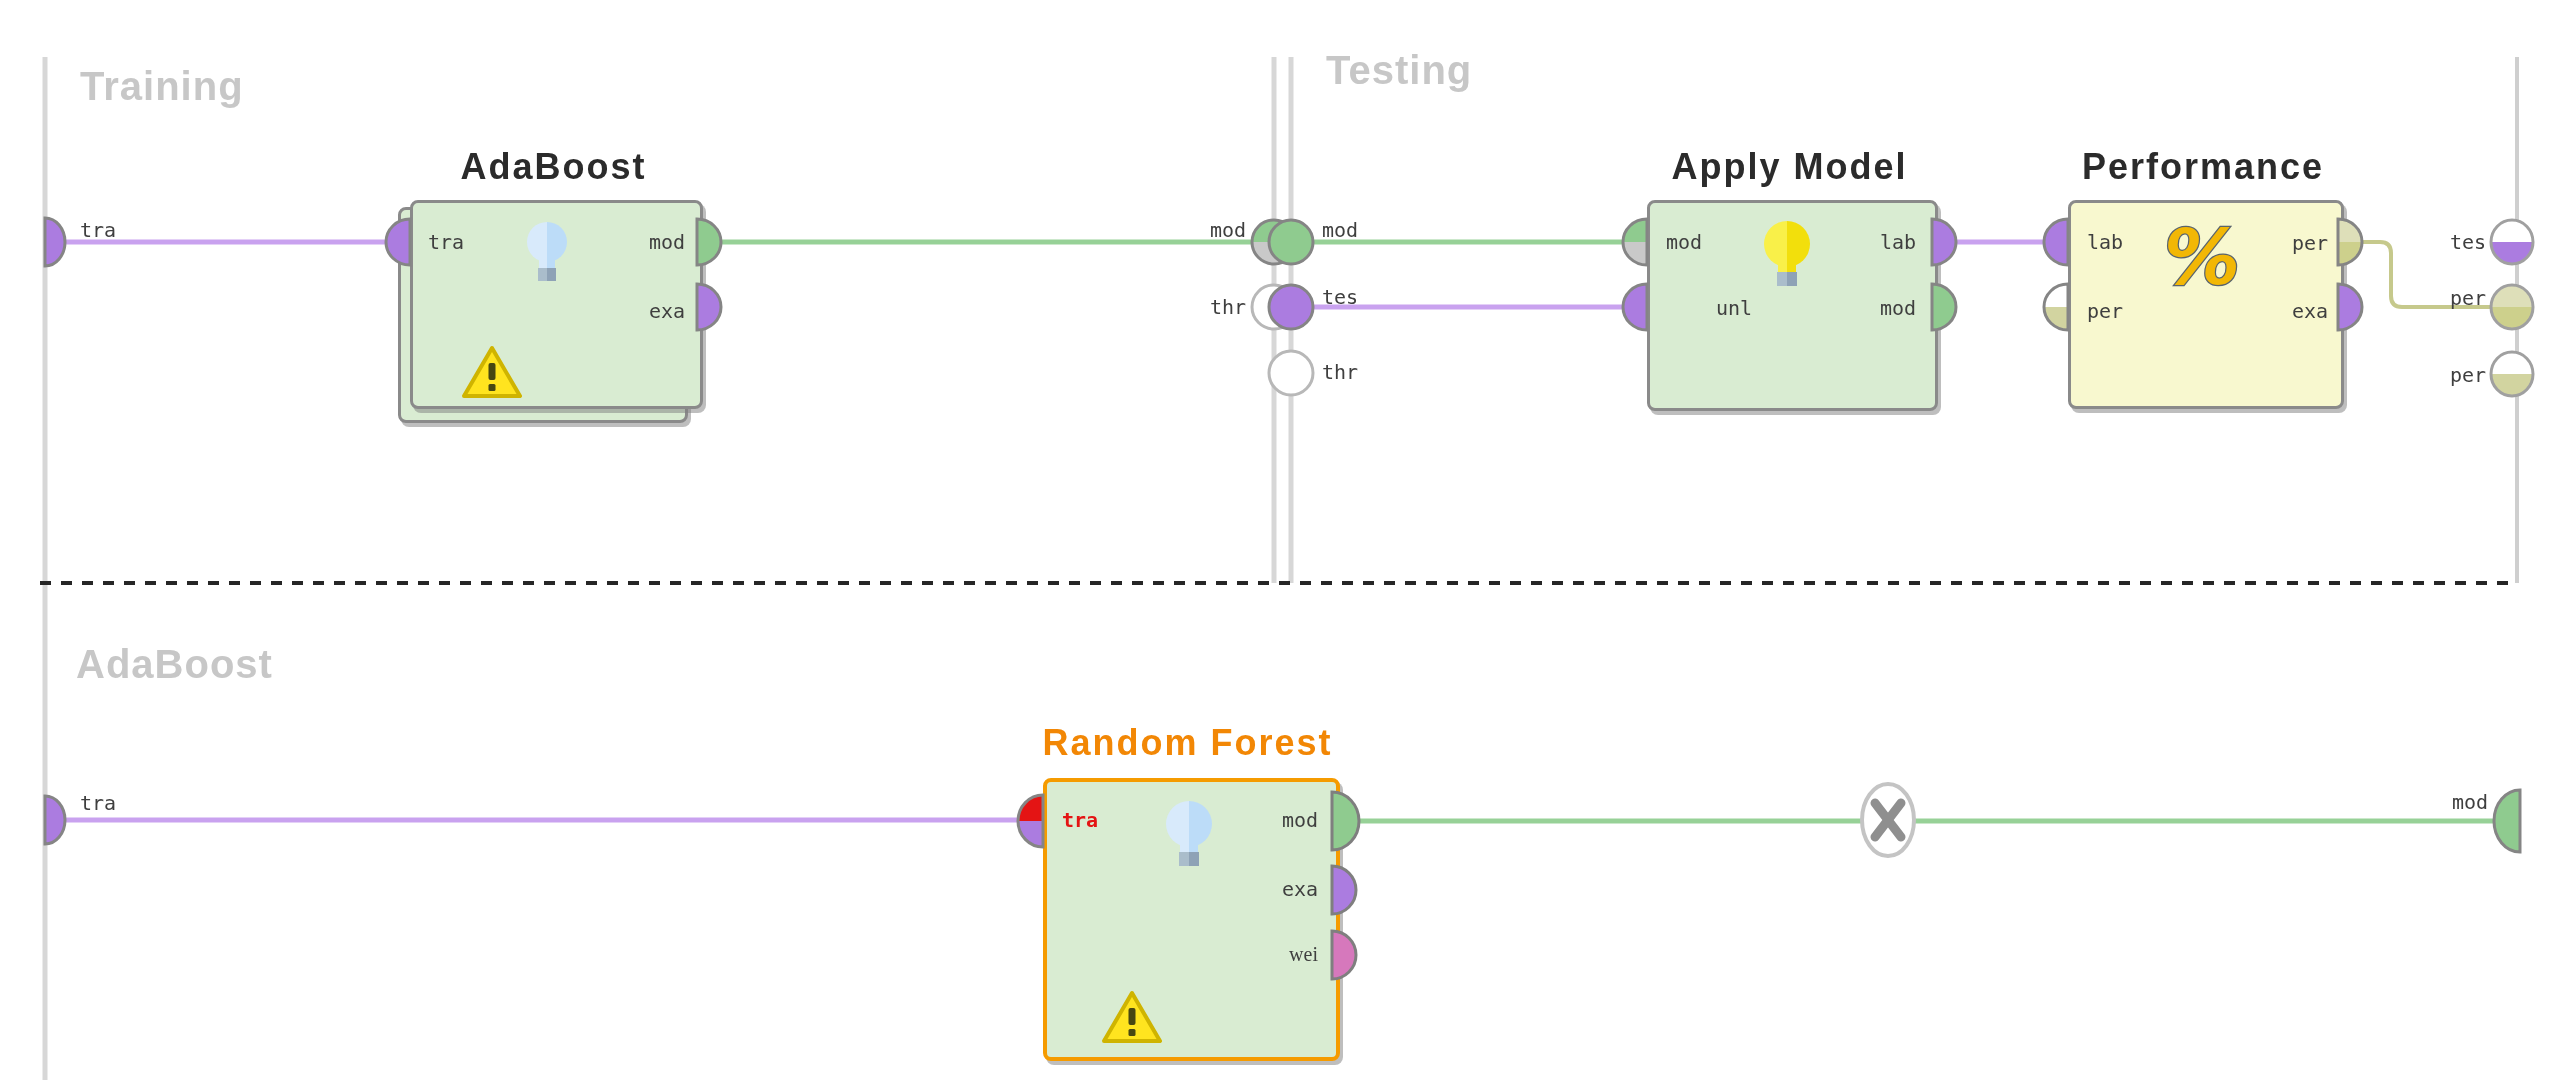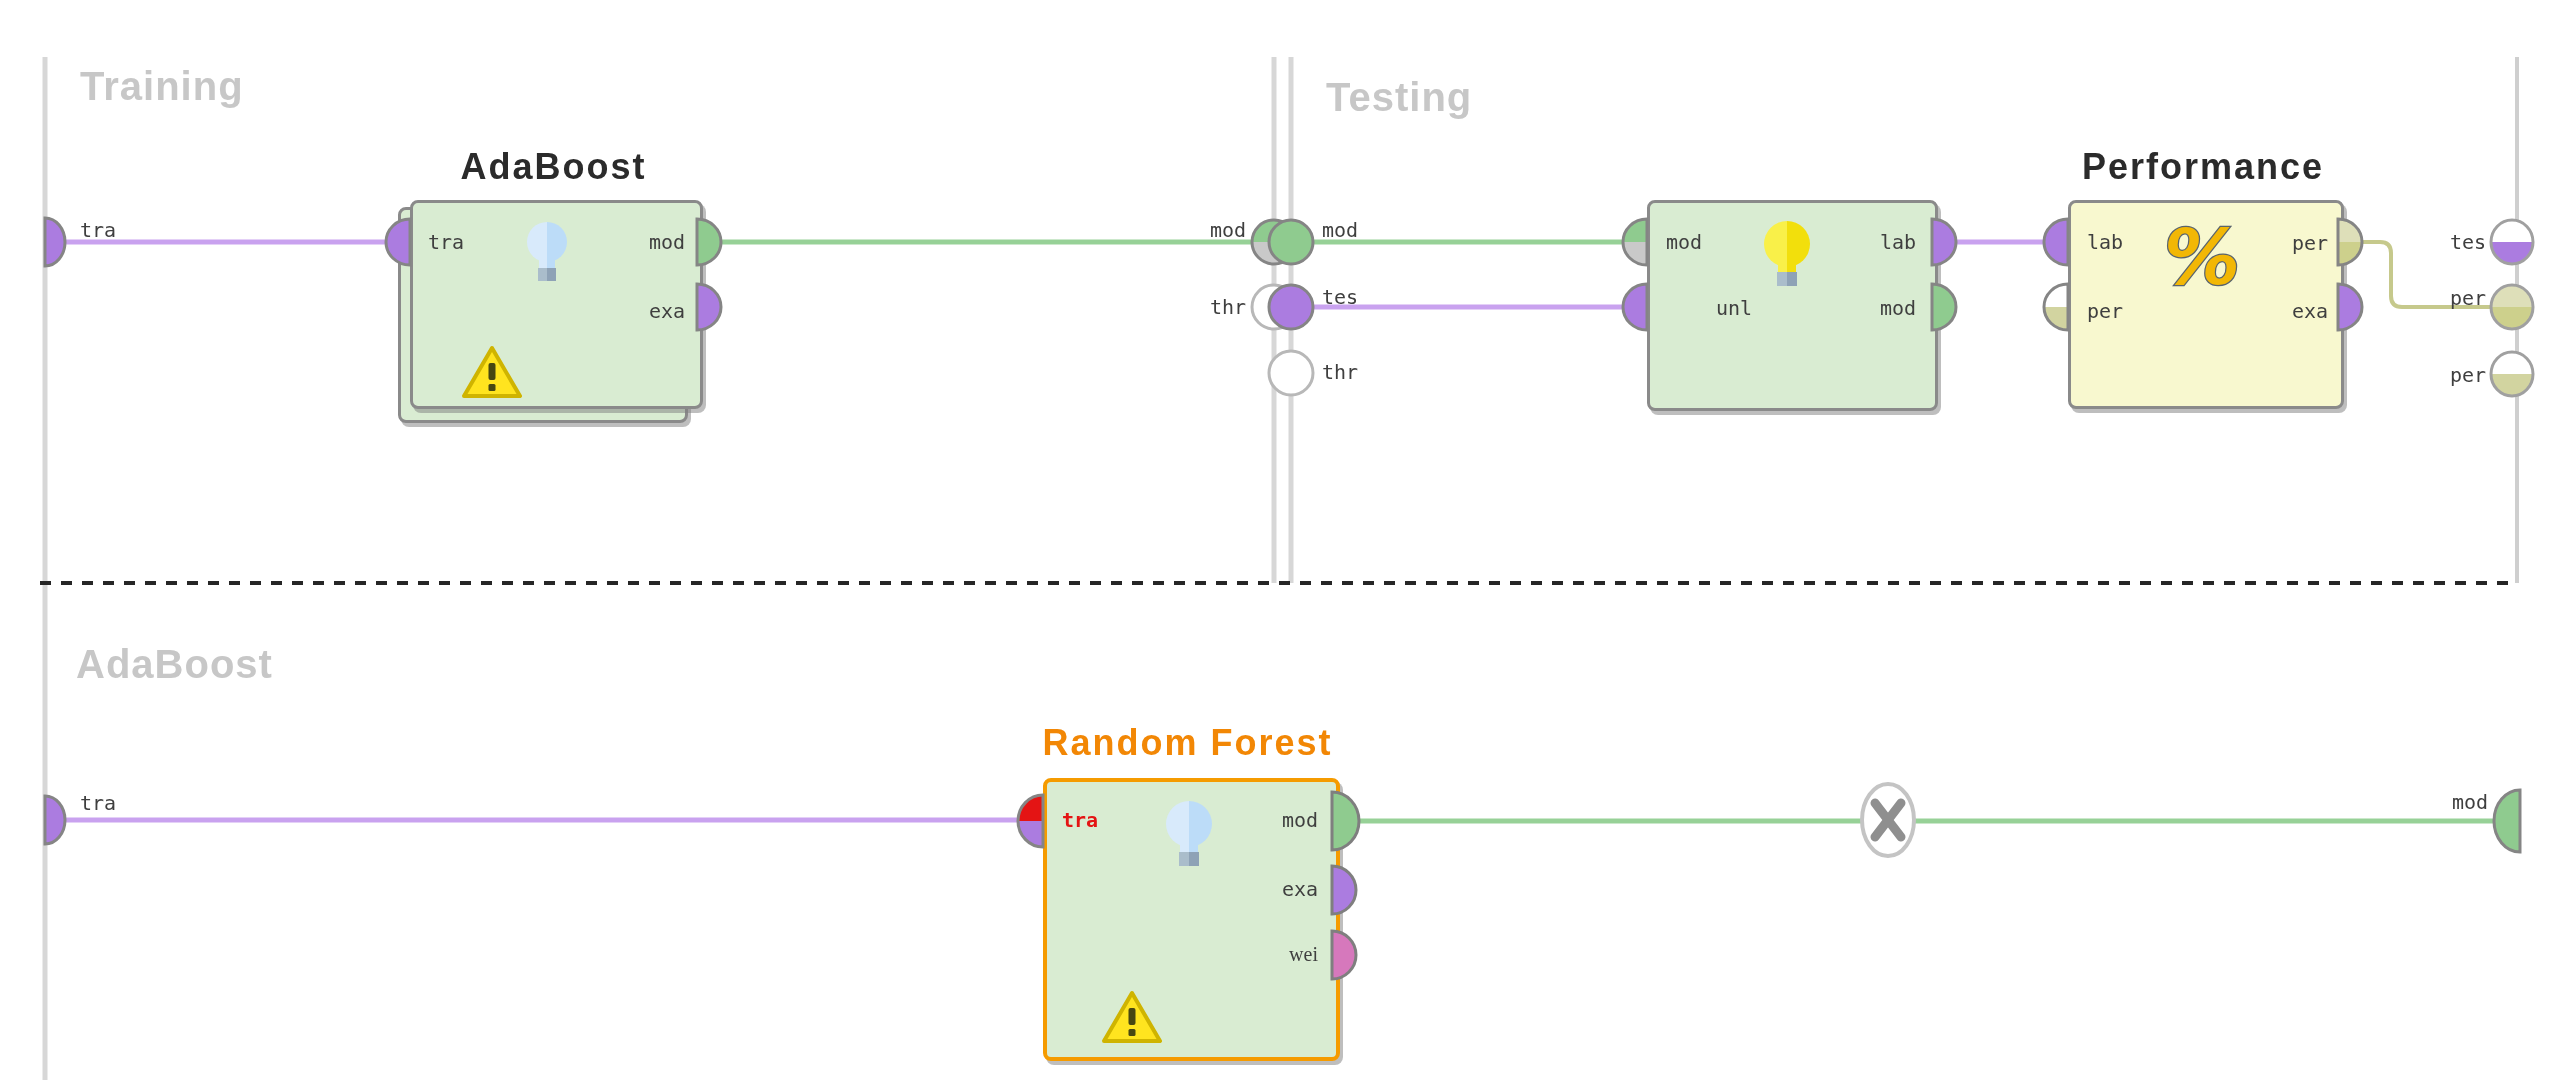--- a/index.html
+++ b/index.html
@@ -19,30 +19,31 @@
   .plbl.r{text-align:right;width:70px;}
   .plbl.red{color:#e41414;font-weight:700;}
   svg.overlay{position:absolute;left:0;top:0;z-index:2;pointer-events:none;}
 </style>
 </head>
 <body>
 
 <div class="canvas">
 
   <div class="section-label" style="left:80px;top:64px;">Training</div>
-  <div class="section-label" style="left:1326px;top:75px;">Testing</div>
+  <div class="section-label" style="left:1326px;top:48px;">Testing</div>
   <div class="section-label" style="left:76px;top:642px;">AdaBoost</div>
 
   <div class="opbox" style="left:398px;top:207px;width:284px;height:210px;"></div>
   <div class="opbox" style="left:410px;top:200px;width:287px;height:203px;"></div>
   <div class="opbox" style="left:1647px;top:200px;width:285px;height:205px;"></div>
   <div class="opbox yellow" style="left:2068px;top:200px;width:270px;height:203px;"></div>
   <div class="opbox selected" style="left:1043px;top:778px;width:289px;height:275px;"></div>
 
   <div class="op-title" style="left:410px;top:146px;width:287px;">AdaBoost</div>
+  <div class="op-title" style="left:1647px;top:146px;width:285px;">Apply Model</div>
   <div class="op-title" style="left:2068px;top:146px;width:270px;">Performance</div>
   <div class="op-title orange" style="left:1020px;top:722px;width:335px;">Random Forest</div>
 
   <svg class="overlay" width="2553" height="1087" viewBox="0 0 2553 1087">
     <defs>
       <linearGradient id="gGreenGray" x1="0" y1="0" x2="0" y2="1">
         <stop offset="0" stop-color="#8fcb8f"></stop>
           <stop offset="0.5" stop-color="#8fcb8f"></stop>
         <stop offset="0.5" stop-color="#c9c9c9"></stop>
           <stop offset="1" stop-color="#c9c9c9"></stop>

